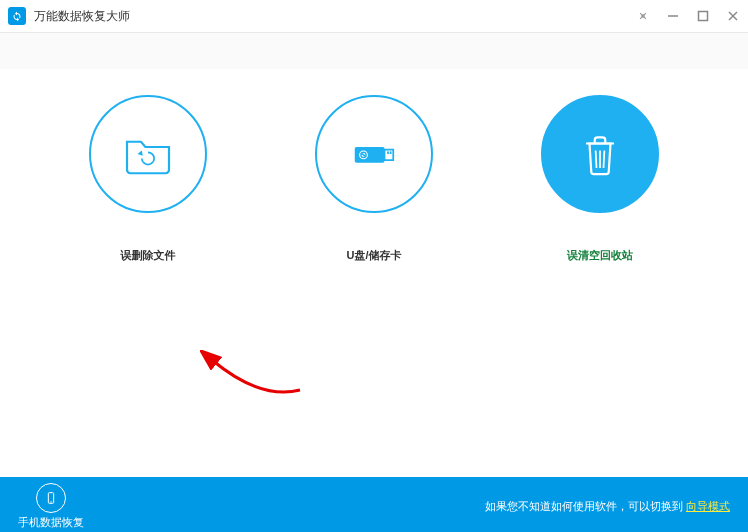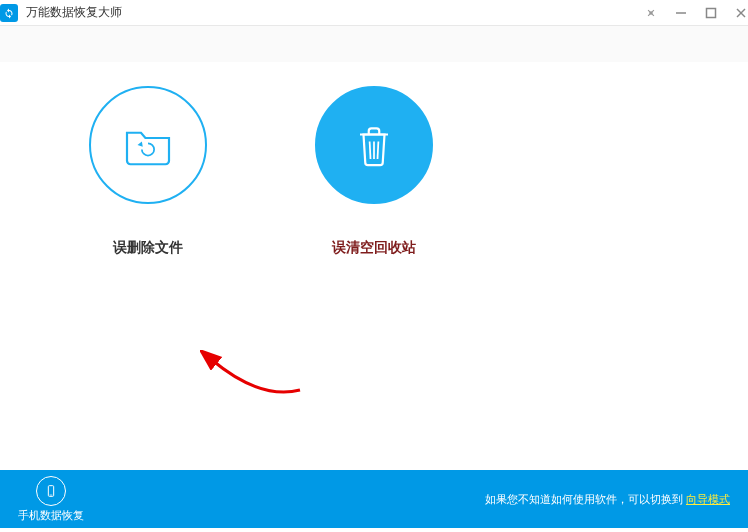--- a/index.html
+++ b/index.html
@@ -1,33 +1,33 @@
 <!DOCTYPE html>
 <html><head>
 <meta charset="utf-8">
 <style>
   * { margin: 0; padding: 0; box-sizing: border-box; }
   body { width: 748px; height: 532px; font-family: "Microsoft YaHei", sans-serif; background: #fff; position: relative; overflow: hidden; }
   
-  .titlebar { height: 26px; display: flex; align-items: center; padding: 0 0; border-bottom: 1px solid #e8e8e8; }
+  .titlebar { height: 33px; display: flex; align-items: center; padding: 0 8px; border-bottom: 1px solid #e8e8e8; }
   .titlebar .app-icon { width: 18px; height: 18px; background: #0099e6; border-radius: 3px; display: flex; align-items: center; justify-content: center; margin-right: 8px; }
   .titlebar .app-title { font-size: 12px; color: #333; flex: 1; }
   .titlebar .win-controls { display: flex; gap: 16px; align-items: center; }
   .titlebar .ctrl { width: 14px; height: 14px; display: flex; align-items: center; justify-content: center; cursor: pointer; color: #888; }
   
   .sub-area { height: 36px; background: #fafafa; }
   
   .main { height: 408px; padding: 20px 40px; }
   .grid { display: grid; grid-template-columns: repeat(3, 1fr); grid-template-rows: repeat(2, 1fr); height: 100%; gap: 10px; }
   .option { display: flex; flex-direction: column; align-items: center; justify-content: center; cursor: pointer; }
   .circle { width: 118px; height: 118px; border-radius: 50%; border: 2px solid #1fb0f2; display: flex; align-items: center; justify-content: center; margin-bottom: 14px; }
   .circle svg { width: 56px; height: 56px; }
   .circle.active { background: #1fb0f2; border-color: #1fb0f2; }
-  .option-label { font-size: 14px; color: #333; font-weight: bold; margin-top: 21px; }
-  .option-label.active { color: #7f1d1d; }
+  .option-label { font-size: 11px; color: #333; font-weight: bold; margin-top: 21px; }
+  .option-label.active { color: #15803d; }
   
   .arrow { position: absolute; left: 200px; top: 350px; pointer-events: none; }
   
   .footer { height: 58px; background: #0099e6; display: flex; align-items: center; padding: 0 18px; gap: 30px; color: #fff; }
   .footer-item { display: flex; flex-direction: column; align-items: center; gap: 2px; cursor: pointer; }
   .footer-item .ficon { width: 30px; height: 30px; border: 1.5px solid #fff; border-radius: 50%; display: flex; align-items: center; justify-content: center; }
   .footer-item .flabel { font-size: 11px; }
   .footer .hint { margin-left: auto; font-size: 11px; }
   .footer .hint .link { color: #ffeb3b; text-decoration: underline; cursor: pointer; }
 </style>
@@ -77,20 +77,34 @@
         <svg viewBox="0 0 64 64">
             <path fill="none" stroke="#1fb0f2" stroke-width="2.5" d="M8 18h16l5 6h27v26a4 4 0 0 1-4 4H12a4 4 0 0 1-4-4V18z"></path>
             <path fill="none" stroke="#1fb0f2" stroke-width="2" d="M32 30a7 7 0 1 1-7 7"></path>
             <path fill="#1fb0f2" d="M25 28l-5 4 6 2z"></path>
           </svg>
       </div>
       <div class="option-label">误删除文件</div>
     </div>
 
 
+    <div class="option">
+      <div class="circle">
+        <svg viewBox="0 0 64 64">
+            <rect x="10" y="24" width="34" height="18" rx="2" fill="#1fb0f2"></rect>
+            <rect x="44" y="27" width="10" height="12" fill="none" stroke="#1fb0f2" stroke-width="2"></rect>
+            <rect x="47" y="29" width="2" height="3" fill="#1fb0f2"></rect>
+            <rect x="50" y="29" width="2" height="3" fill="#1fb0f2"></rect>
+            <circle cx="20" cy="33" r="5" fill="#fff"></circle>
+            <line x1="17" y1="31" x2="23" y2="35" stroke="#1fb0f2" stroke-width="2"></line>
+            <circle cx="20" cy="33" r="3" fill="none" stroke="#1fb0f2" stroke-width="1.5"></circle>
+          </svg>
+      </div>
+      <div class="option-label">U盘/储存卡</div>
+    </div>
 
     <div class="option">
       <div class="circle active">
         <svg viewBox="0 0 64 64">
             <path fill="none" stroke="#fff" stroke-width="2.5" d="M20 20h24l-2 32a3 3 0 0 1-3 3H25a3 3 0 0 1-3-3L20 20z"></path>
             <path fill="none" stroke="#fff" stroke-width="2.5" d="M16 20h32M26 20v-4a3 3 0 0 1 3-3h6a3 3 0 0 1 3 3v4"></path>
             <line x1="27" y1="28" x2="28" y2="48" stroke="#fff" stroke-width="2"></line>
             <line x1="32" y1="28" x2="32" y2="48" stroke="#fff" stroke-width="2"></line>
             <line x1="37" y1="28" x2="36" y2="48" stroke="#fff" stroke-width="2"></line>
           </svg>

